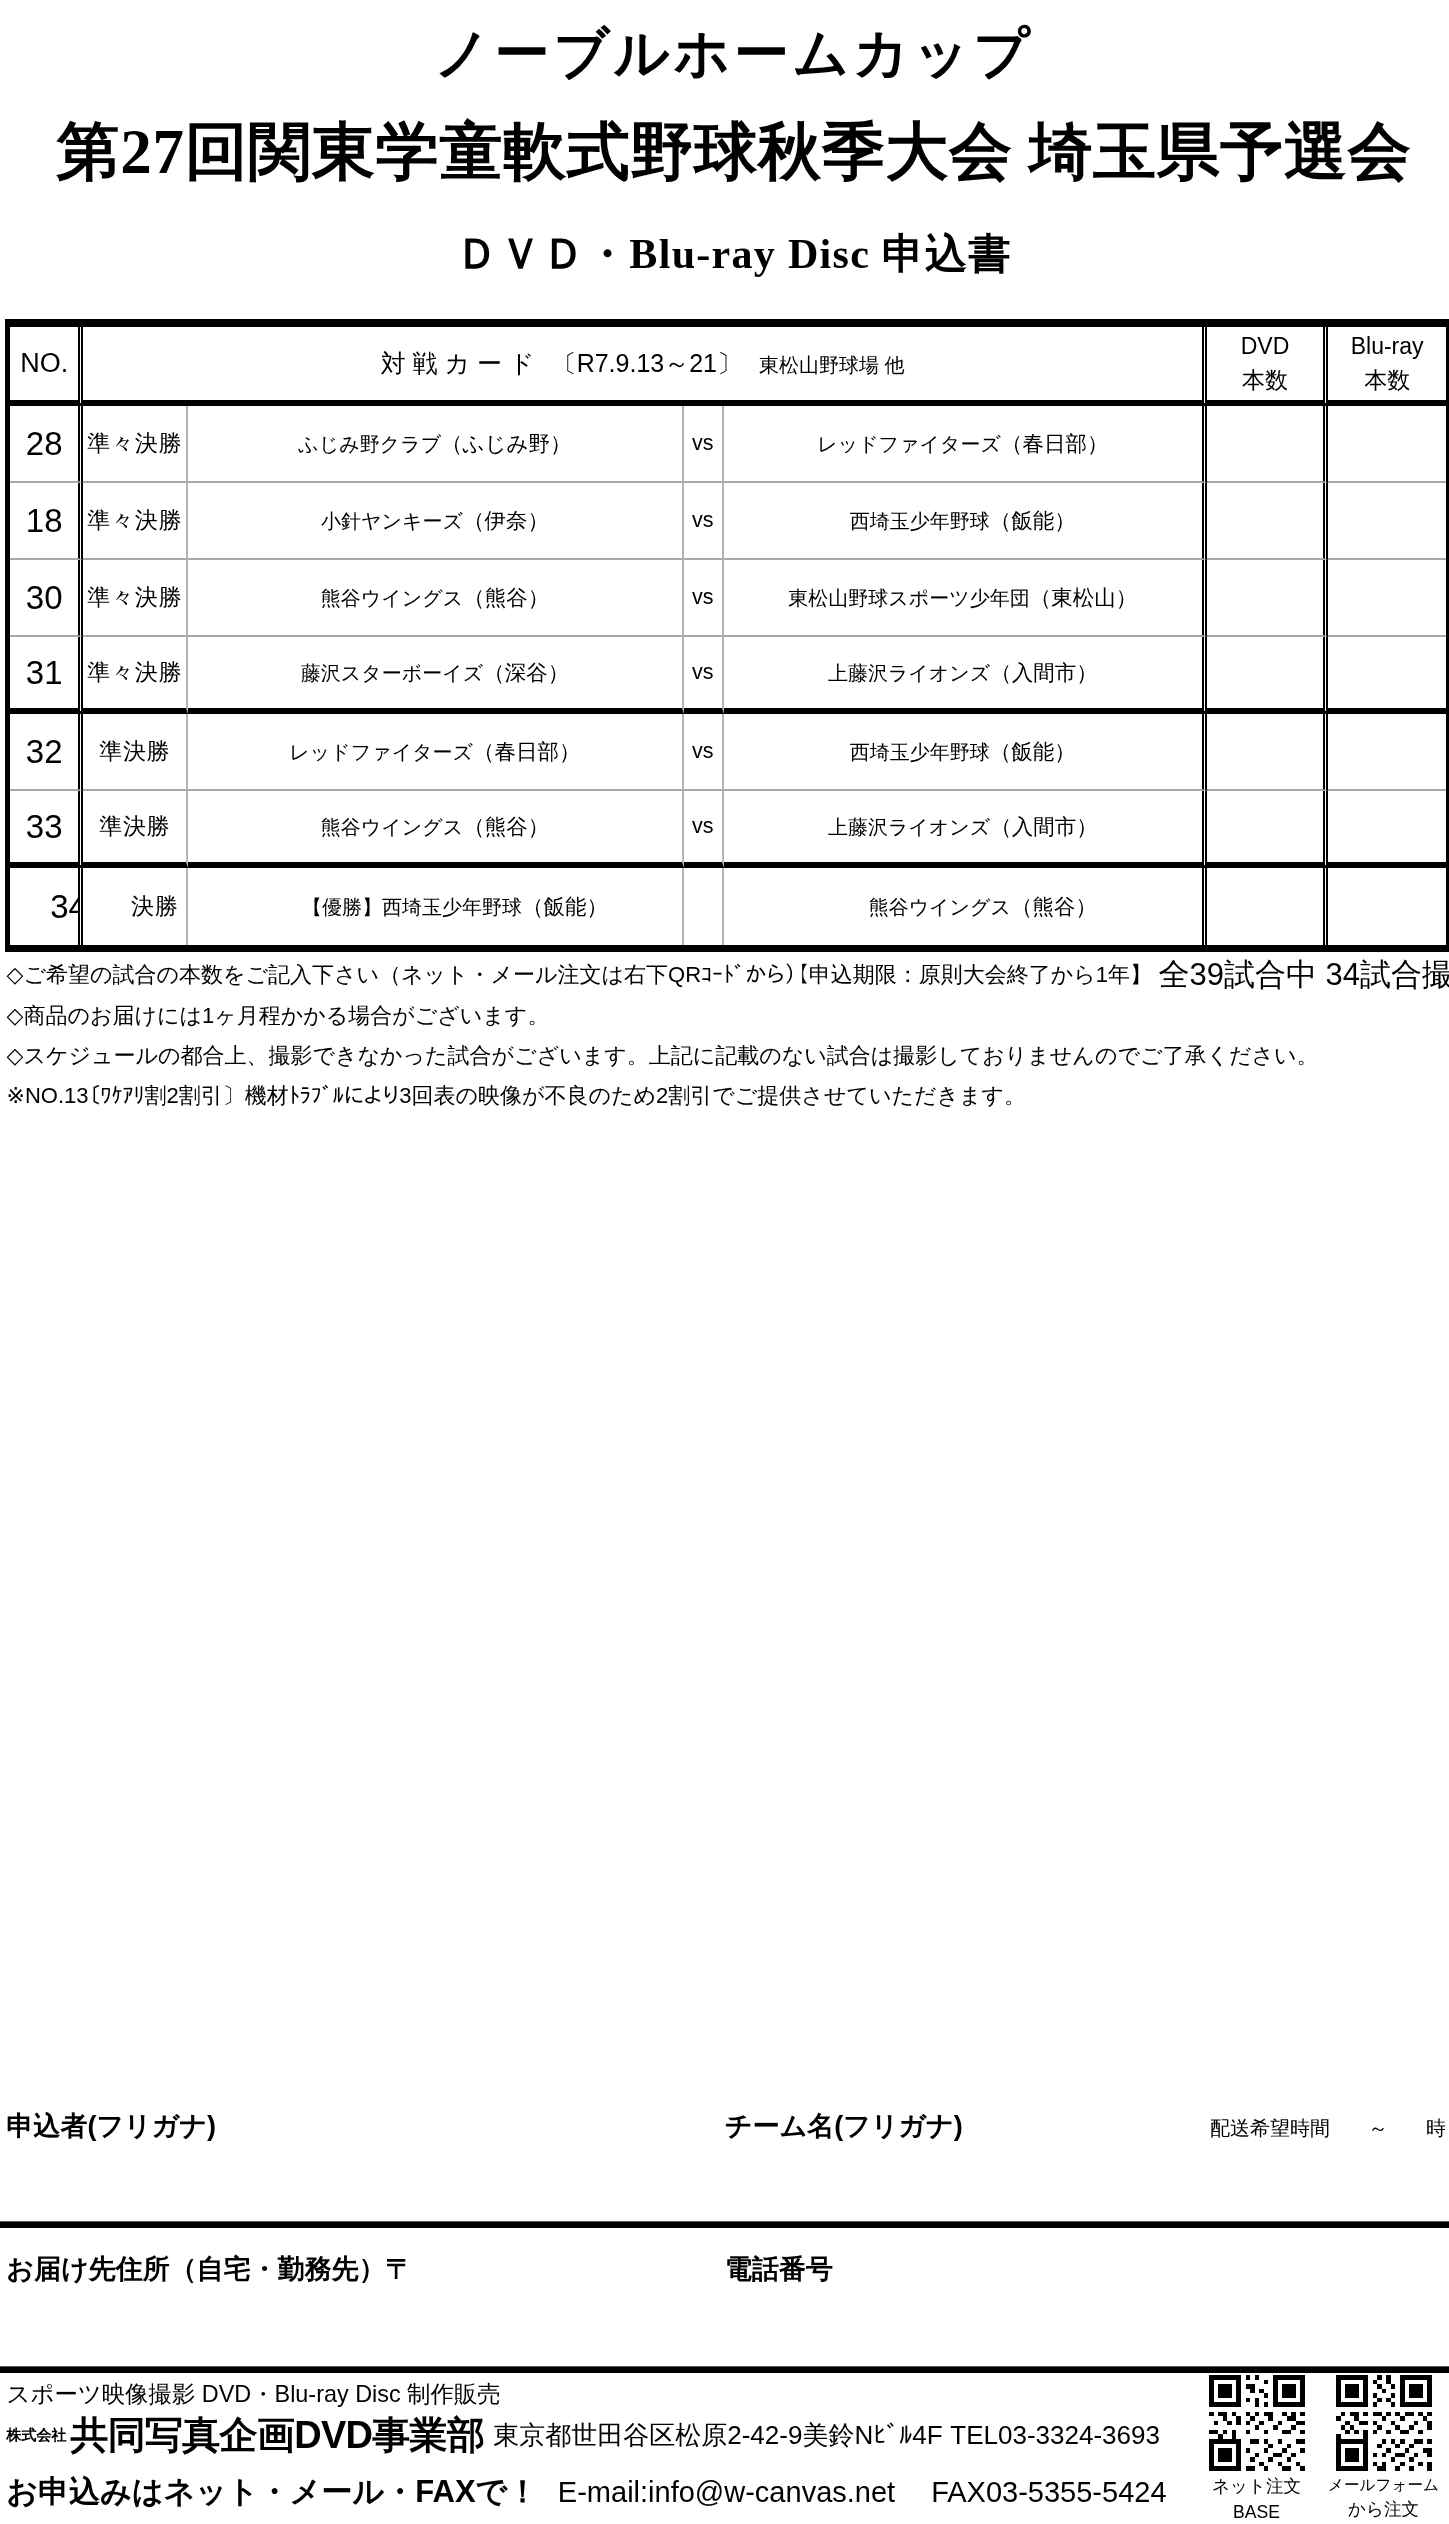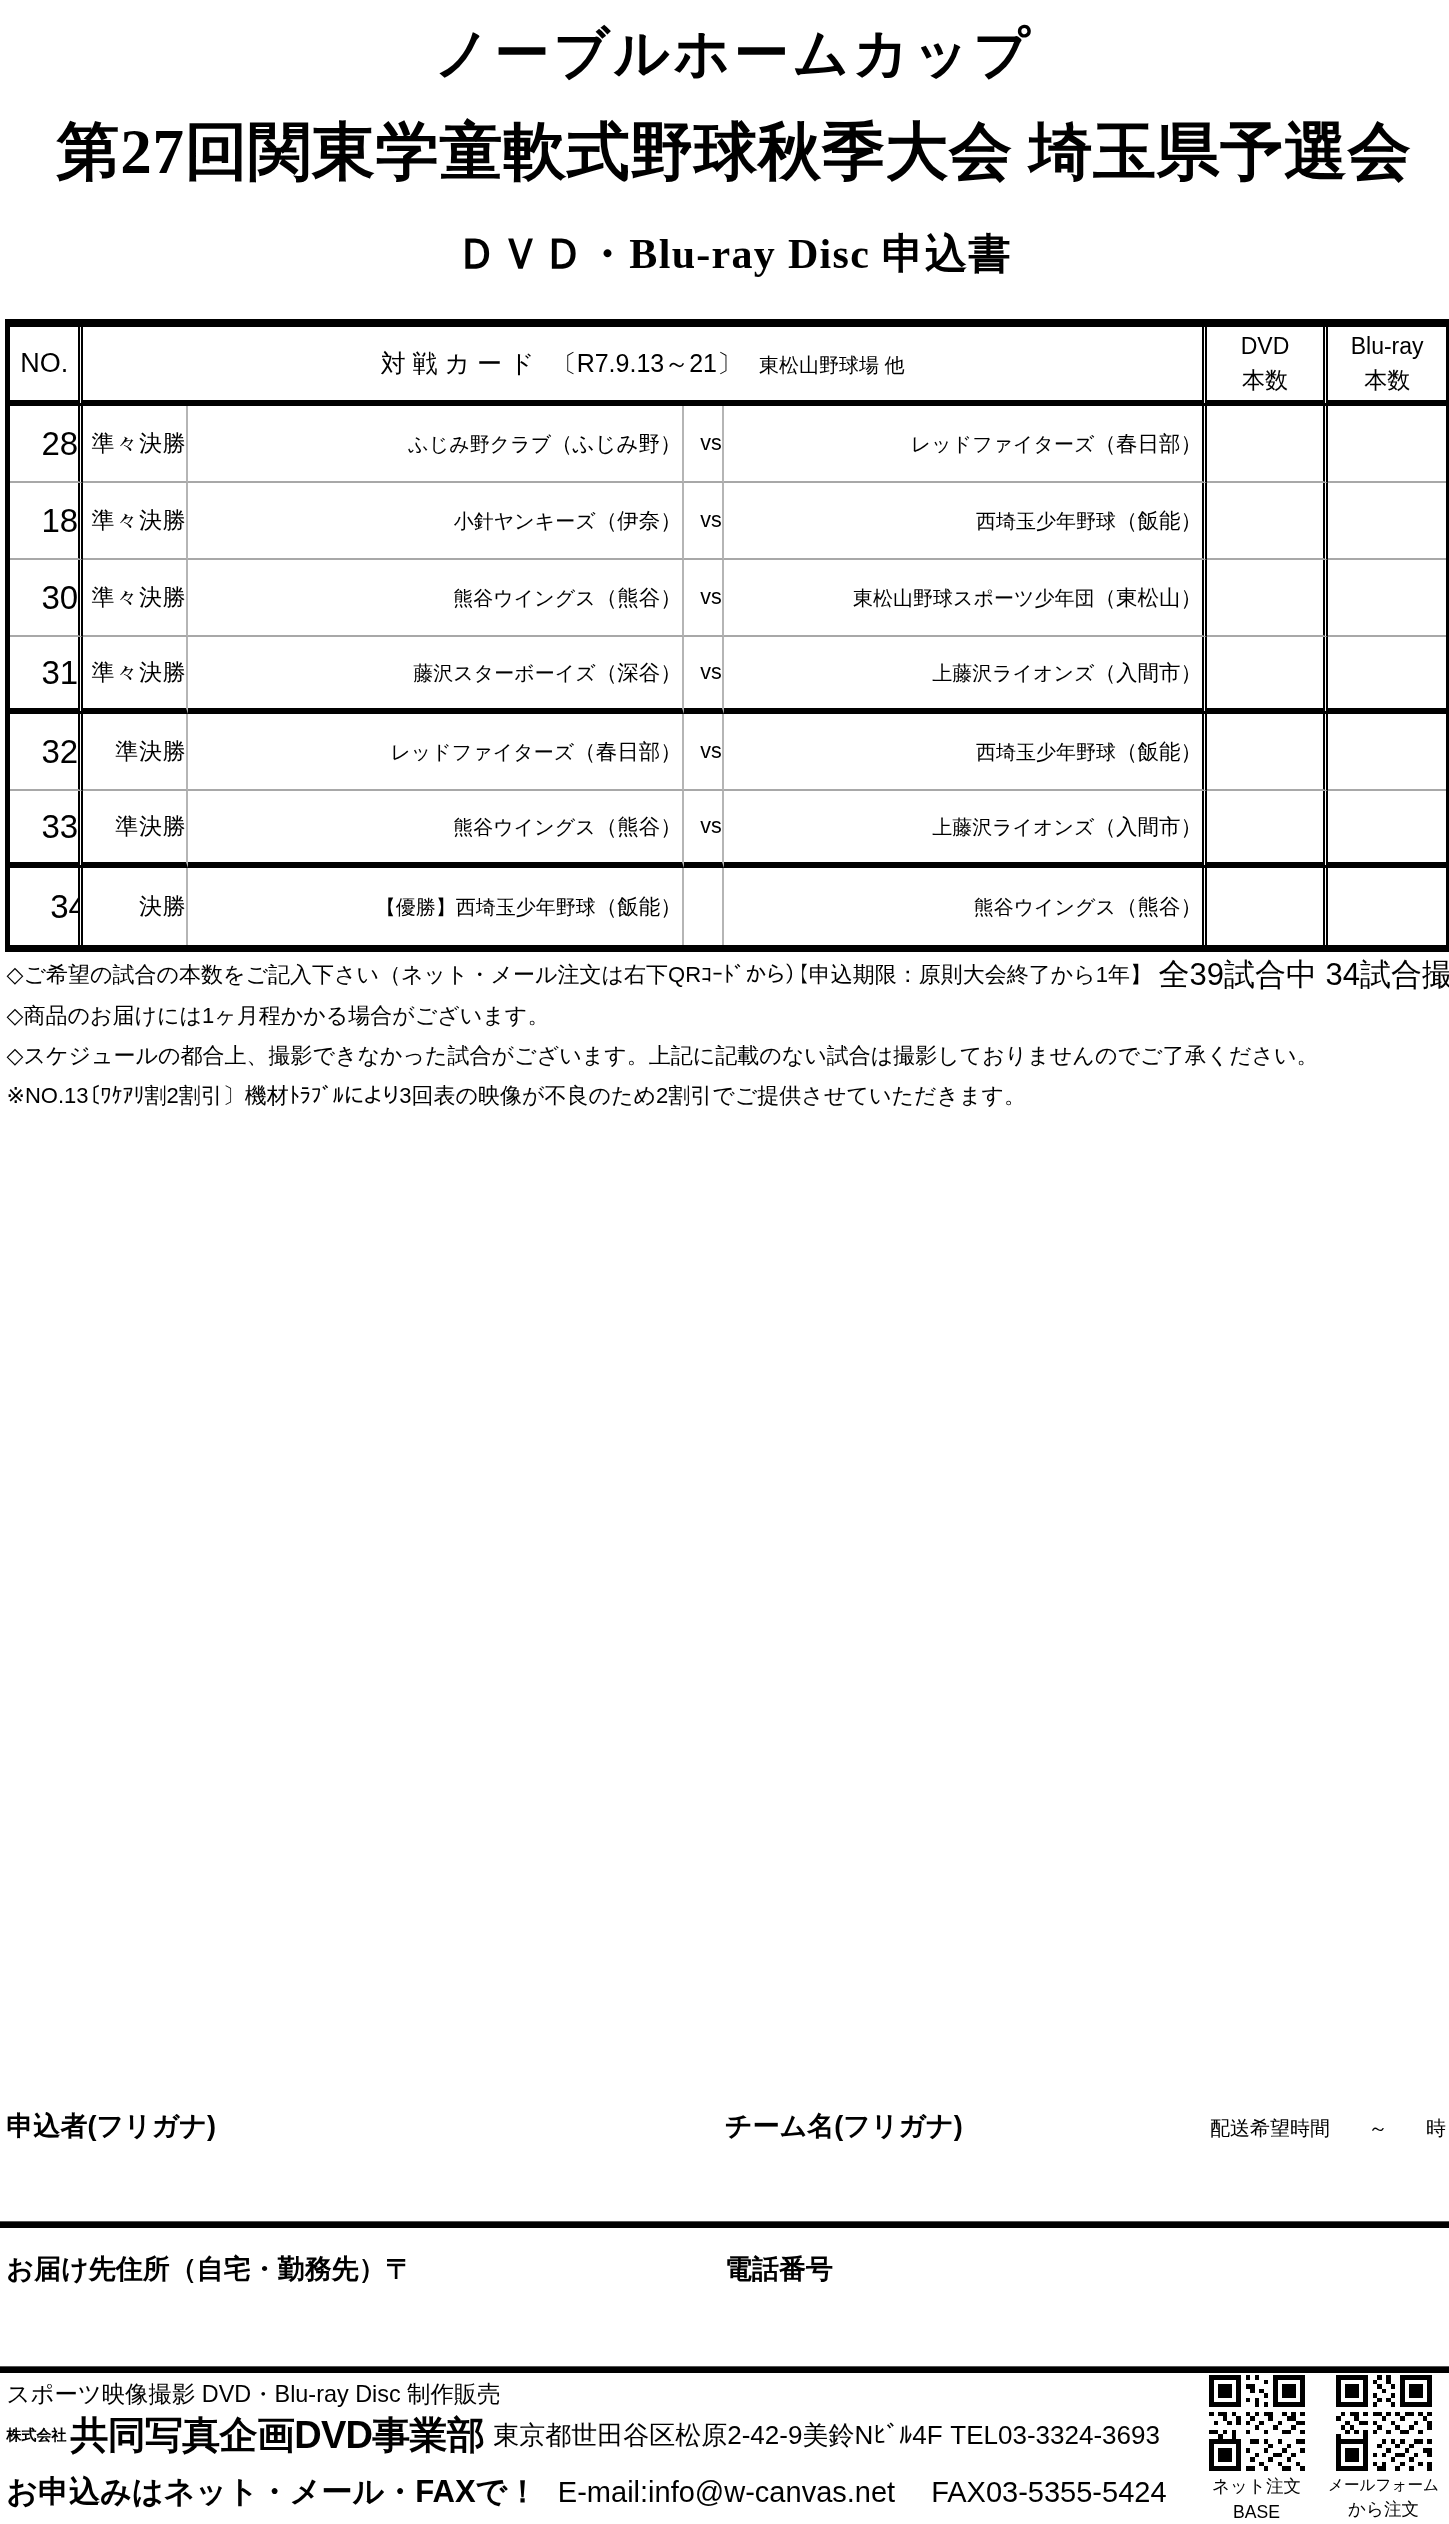--- a/index.html
+++ b/index.html
@@ -21,21 +21,21 @@
   
   table.order {
     position:absolute; left:5.2px; top:319px; width:1436px;
     border-collapse:separate; border-spacing:0; table-layout:fixed;
     border:5.9px solid #000; border-top:8.5px solid #000; border-bottom:7.8px solid #000;
   }
   th, td { padding:0; text-align:center; vertical-align:middle; overflow:hidden; white-space:nowrap; }
   thead tr { height:79px; }
   tbody tr { height:77px; }
   thead th { border-bottom:6.5px solid #000; font-weight:normal; }
-  tbody td { border-bottom:2px solid #a8a8a8;text-align:right; }
+  tbody td { border-bottom:2px solid #a8a8a8; }
   tbody tr.group-end td { border-bottom:6.5px solid #000; }
   tbody tr:last-child td { border-bottom:none;padding-left:40px; }
 
   .h-no, .c-no   { border-right:5.2px double #000; }
   .c-round, .c-t1, .c-vs { border-right:2px solid #b5b5b5; }
   .h-card, .c-t2 { border-right:5.9px double #000; }
   .h-dvd,  .c-dvd{ border-right:5.9px double #000; }
 
   .h-no   { font-size:27px; }
   .h-card { font-size:25px; }

